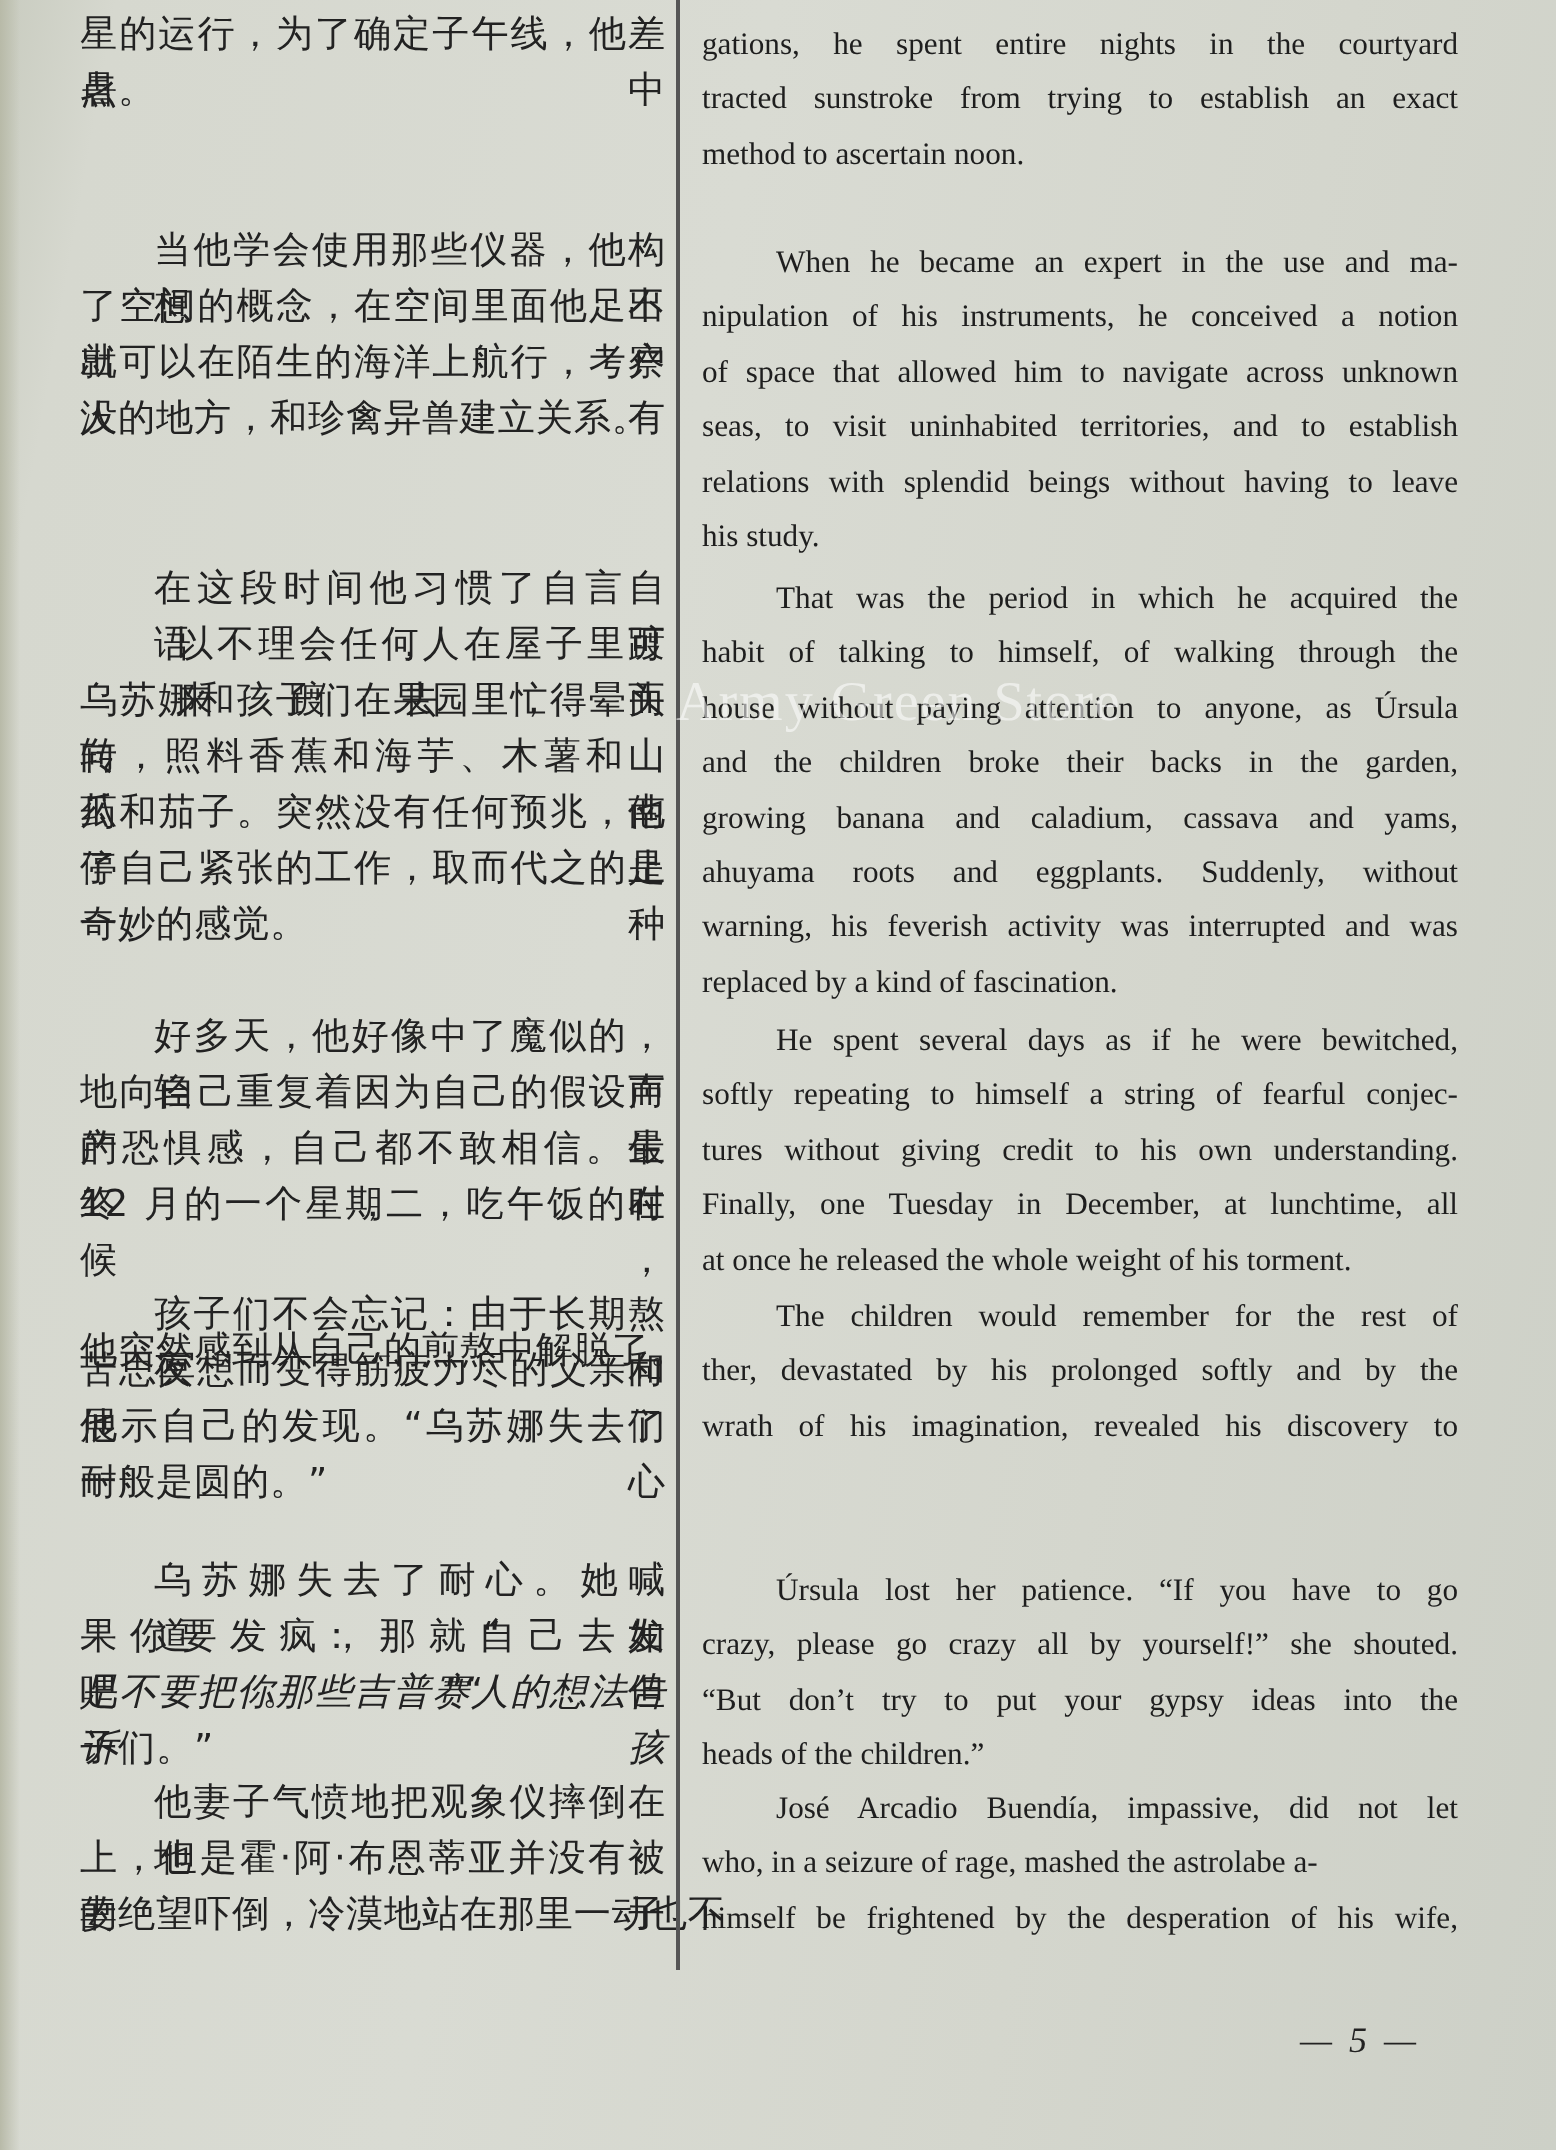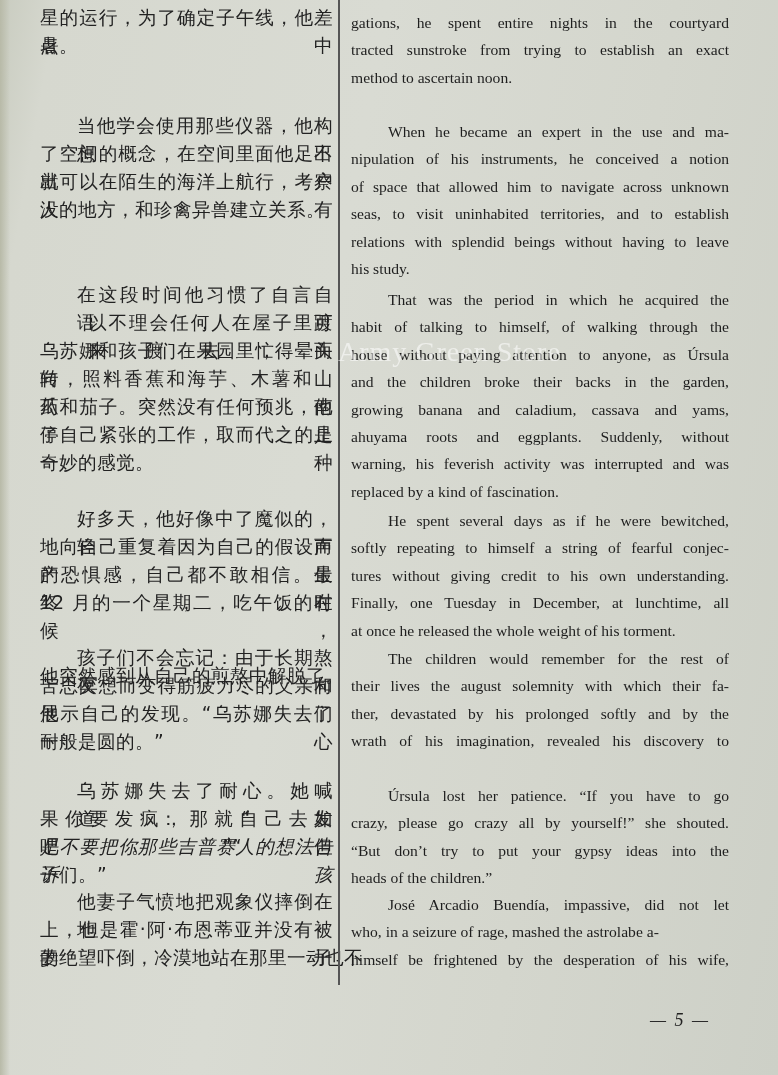--- a/index.html
+++ b/index.html
@@ -184,21 +184,20 @@
       </p>
       <p style="top: 507px;">
         <span class="line" style="height: 27.4px; padding-left: 37px; white-space: normal; text-align: justify; text-align-last: justify;">He spent several days as if he were bewitched,</span>
         <span class="line" style="height: 27.4px; white-space: normal; text-align: justify; text-align-last: justify;">softly repeating to himself a string of fearful conjec-</span>
         <span class="line" style="height: 27.4px; white-space: normal; text-align: justify; text-align-last: justify;">tures without giving credit to his own understanding.</span>
         <span class="line" style="height: 27.4px; white-space: normal; text-align: justify; text-align-last: justify;">Finally, one Tuesday in December, at lunchtime, all</span>
         <span class="line last" style="height: 27.4px; text-align: left;">at once he released the whole weight of his torment.</span>
       </p>
       <p style="top: 645px;">
         <span class="line" style="height: 27.4px; padding-left: 37px; white-space: normal; text-align: justify; text-align-last: justify;">The children would remember for the rest of</span>
-        <span class="line" style="height: 27.4px; white-space: normal; text-align: justify; text-align-last: justify;">their lives the august solemnity with which their fa-</span>
         <span class="line" style="height: 27.4px; white-space: normal; text-align: justify; text-align-last: justify;">ther, devastated by his prolonged softly and by the</span>
         <span class="line" style="height: 27.4px; white-space: normal; text-align: justify; text-align-last: justify;">wrath of his imagination, revealed his discovery to</span>
       </p>
       <p style="top: 782px;">
         <span class="line" style="height: 27.4px; padding-left: 37px; white-space: normal; text-align: justify; text-align-last: justify;">Úrsula lost her patience. “If you have to go</span>
         <span class="line" style="height: 27.4px; white-space: normal; text-align: justify; text-align-last: justify;">crazy, please go crazy all by yourself!” she shouted.</span>
         <span class="line" style="height: 27.4px; white-space: normal; text-align: justify; text-align-last: justify;">“But don’t try to put your gypsy ideas into the</span>
         <span class="line last" style="height: 27.4px; text-align: left;">heads of the children.”</span>
       </p>
       <p style="top: 891px;">

